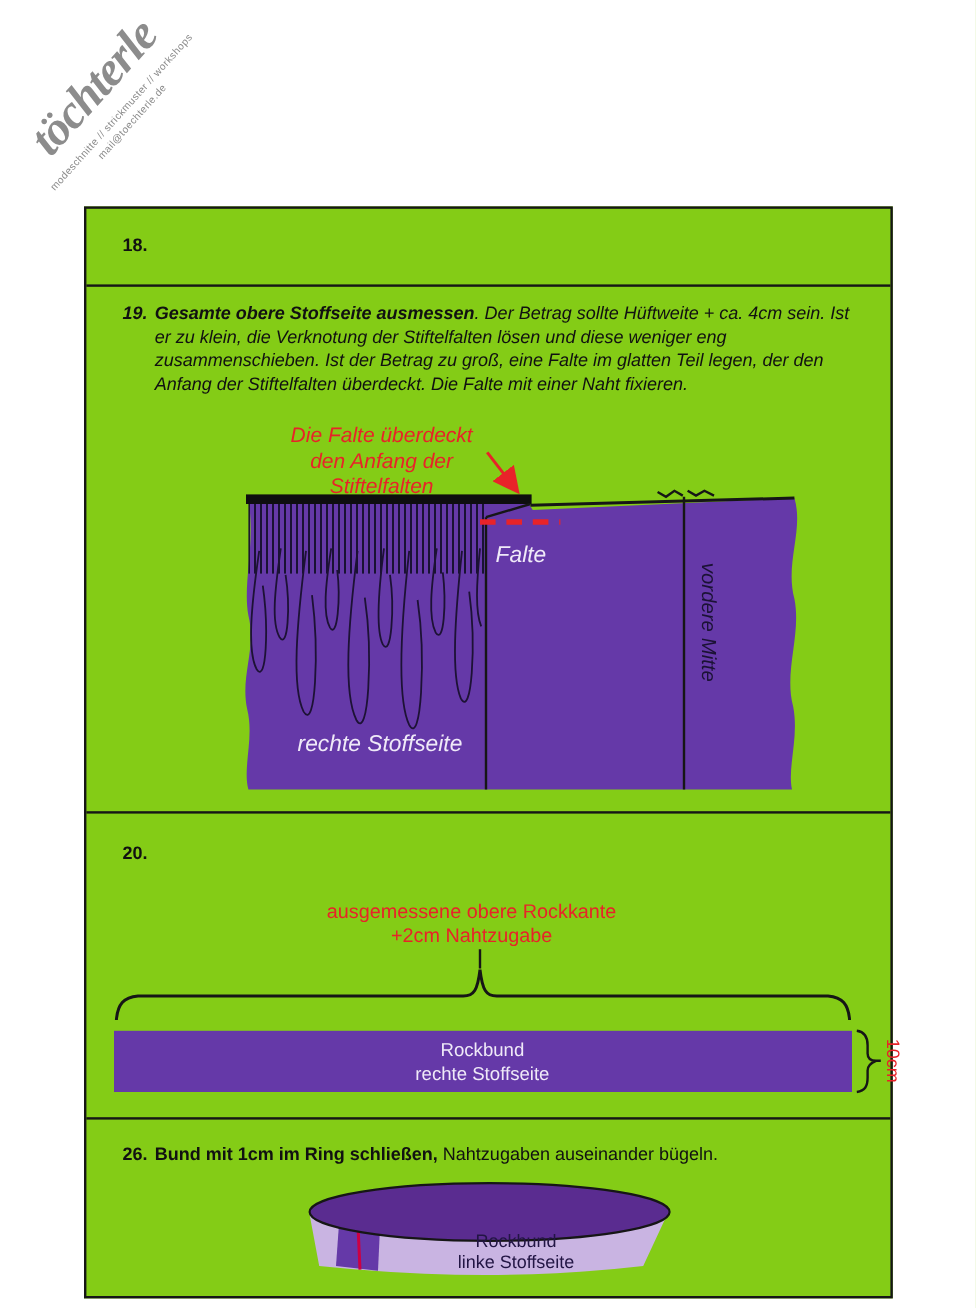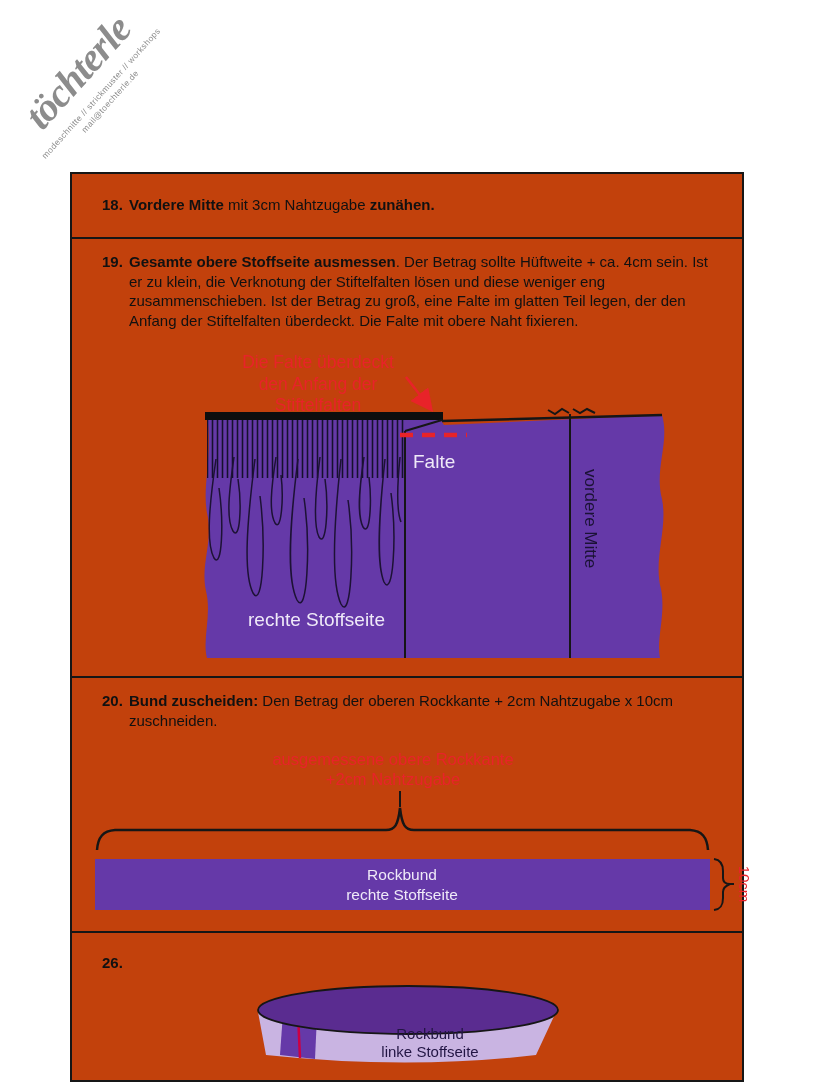--- a/index.html
+++ b/index.html
@@ -17,26 +17,26 @@
     font-family:"Liberation Serif", serif; font-style:italic; font-weight:bold;
     font-size:40px; letter-spacing:-1px;
   }
   .logo .tagline { font-size:8.5px; margin-top:7px; letter-spacing:.4px; }
   .logo .email   { font-size:8.5px; margin-top:3px; letter-spacing:.4px; }
 
   
   .box {
     position:absolute; left:70px; top:172px; width:674px; height:910px;
     border:2px solid #161616; box-sizing:border-box;
-    display:flex; flex-direction:column; background:#c2410c;
+    display:flex; flex-direction:column; background:#84cc16;
   }
   .section { box-sizing:border-box; position:relative; }
   .sec18 { height:65px;  border-bottom:2px solid #161616; padding-top:21px; }
-  .sec19 { height:439px; border-bottom:2px solid #161616; padding-top:13px; }
-  .sec20 { height:255px; border-bottom:2px solid #161616; padding-top:13px; }
+  .sec19 { height:439px; border-bottom:2px solid #161616; padding-top:13px;font-style:italic; }
+  .sec20 { height:255px; border-bottom:2px solid #161616; padding-top:24px; }
   .sec21 { flex:1; padding-top:20px; }
 
   .step { display:flex; padding-left:30px; padding-right:24px;
           font-size:15px; line-height:19.5px; }
   .step .num  { font-weight:bold; flex:0 0 27px; }
   .step .body { flex:1; }
   .b { font-weight:bold; }
 
   .fig { position:absolute; }
   svg text { font-family:"Liberation Sans", sans-serif; }
@@ -50,28 +50,27 @@
     <div class="brand">töchterle</div>
     <div class="tagline">modeschnitte // strickmuster // workshops</div>
     <div class="email">mail@toechterle.de</div>
   </div>
 
   <div class="box">
 
     <div class="section sec18">
       <div class="step">
         <span class="num">18.</span>
-        <div class="body"><span class="b">Vordere Mitte</span><span> mit 3cm Nahtzugabe </span><span class="b">zunähen.</span></div>
       </div>
     </div>
 
     <div class="section sec19">
       <div class="step">
         <span class="num">19.</span>
-        <div class="body"><span class="b">Gesamte obere Stoffseite ausmessen</span><span>. Der Betrag sollte Hüftweite + ca. 4cm sein. Ist er zu klein, die Verknotung der Stiftelfalten lösen und diese weniger eng zusammenschieben. Ist der Betrag zu groß, eine Falte im glatten Teil legen, der den Anfang der Stiftelfalten überdeckt. Die Falte mit obere Naht fixieren.</span></div>
+        <div class="body"><span class="b">Gesamte obere Stoffseite ausmessen</span><span>. Der Betrag sollte Hüftweite + ca. 4cm sein. Ist er zu klein, die Verknotung der Stiftelfalten lösen und diese weniger eng zusammenschieben. Ist der Betrag zu groß, eine Falte im glatten Teil legen, der den Anfang der Stiftelfalten überdeckt. Die Falte mit einer Naht fixieren.</span></div>
       </div>
 
       <svg class="fig" style="left:38px; top:108px;" width="620" height="314" viewBox="0 0 620 314">
         <defs>
           <pattern id="pleats" width="5" height="10" patternUnits="userSpaceOnUse">
             <line x1="2.5" y1="0" x2="2.5" y2="10" stroke="#15102e" stroke-width="1.6"></line>
           </pattern>
           <marker id="arrowhead" markerWidth="9" markerHeight="9" refX="7" refY="4.5" orient="auto">
             <polygon points="0,0 9,4.5 0,9" fill="#e82329"></polygon>
           </marker>
@@ -119,21 +118,20 @@
 
         <text x="303" y="121" font-size="19" fill="#efe9f8">Falte</text>
         <text x="138" y="279" font-size="19" fill="#efe9f8">rechte Stoffseite</text>
         <text transform="translate(475,122) rotate(90)" font-size="17" fill="#1b1235">vordere Mitte</text>
       </svg>
     </div>
 
     <div class="section sec20">
       <div class="step">
         <span class="num">20.</span>
-        <div class="body"><span class="b">Bund zuscheiden:</span><span> Den Betrag der oberen Rockkante + 2cm Nahtzugabe x 10cm zuschneiden.</span></div>
       </div>
 
       <svg class="fig" style="left:13px; top:69px;" width="672" height="172" viewBox="0 0 672 172">
         <g fill="#e82329" font-size="16.5" text-anchor="middle">
           <text x="308" y="18">ausgemessene obere Rockkante</text>
           <text x="308" y="38">+2cm Nahtzugabe</text>
         </g>
         <line x1="315" y1="44" x2="315" y2="60" stroke="#161616" stroke-width="2"></line>
 
         <path d="M12,103 C13,90 18,84 30,83 L301,83 C310,83 313,78 315,61 C317,78 320,83 329,83 L605,83 C617,84 622,90 623,103" stroke="#161616" stroke-width="2.5" fill="none"></path>
@@ -146,20 +144,21 @@
 
         <path d="M629,112 C636,113 638,118 638,124 L638,131 C638,135 640,137 645,137 C640,139 638,141 638,145 L638,151 C638,158 636,162 629,163" stroke="#161616" stroke-width="2" fill="none"></path>
         <line x1="645" y1="137" x2="649" y2="137" stroke="#161616" stroke-width="2"></line>
         <text transform="translate(658,137) rotate(90)" font-size="15" fill="#e82329" text-anchor="middle" dominant-baseline="middle">10cm</text>
       </svg>
     </div>
 
     <div class="section sec21">
       <div class="step">
         <span class="num">26.</span>
+        <div class="body"><span class="b">Bund mit 1cm im Ring schließen,</span><span> Nahtzugaben auseinander bügeln.</span></div>
       </div>
 
       <svg class="fig" style="left:153px; top:49px;" width="380" height="100" viewBox="0 0 380 100">
 
         <path d="M33,30 L41,73 Q183,88 311,73 L331,30 Q183,52 33,30 Z" fill="#c9b4e2"></path>
 
         <polygon points="58,31 92,34 90,77 55,73" fill="#6539a8"></polygon>
         <line x1="73" y1="32" x2="75" y2="76" stroke="#cc0043" stroke-width="2.5"></line>
 
         <ellipse cx="183" cy="28" rx="150" ry="24" fill="#5a2c90" stroke="#161616" stroke-width="1.8"></ellipse>

